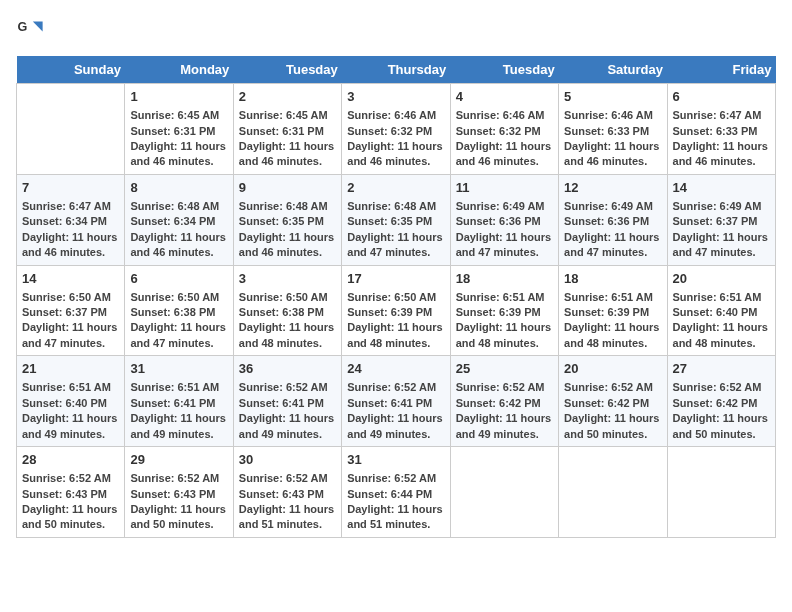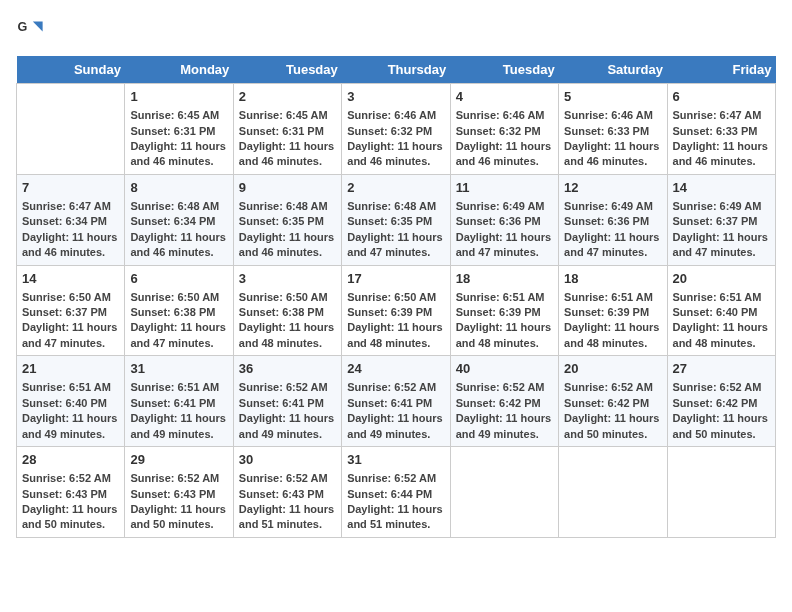--- a/index.html
+++ b/index.html
@@ -214,21 +214,21 @@
         </td>
         <td>
           <span class="day-num">36</span>
           <div class="cell-text">Sunrise: 6:52 AM<br>Sunset: 6:41 PM<br>Daylight: 11 hours<br>and 49 minutes.</div>
         </td>
         <td>
           <span class="day-num">24</span>
           <div class="cell-text">Sunrise: 6:52 AM<br>Sunset: 6:41 PM<br>Daylight: 11 hours<br>and 49 minutes.</div>
         </td>
         <td>
-          <span class="day-num">40</span>
+          <span class="day-num">25</span>
           <div class="cell-text">Sunrise: 6:52 AM<br>Sunset: 6:42 PM<br>Daylight: 11 hours<br>and 49 minutes.</div>
         </td>
         <td>
           <span class="day-num">20</span>
           <div class="cell-text">Sunrise: 6:52 AM<br>Sunset: 6:42 PM<br>Daylight: 11 hours<br>and 50 minutes.</div>
         </td>
         <td>
           <span class="day-num">27</span>
           <div class="cell-text">Sunrise: 6:52 AM<br>Sunset: 6:42 PM<br>Daylight: 11 hours<br>and 50 minutes.</div>
         </td>

